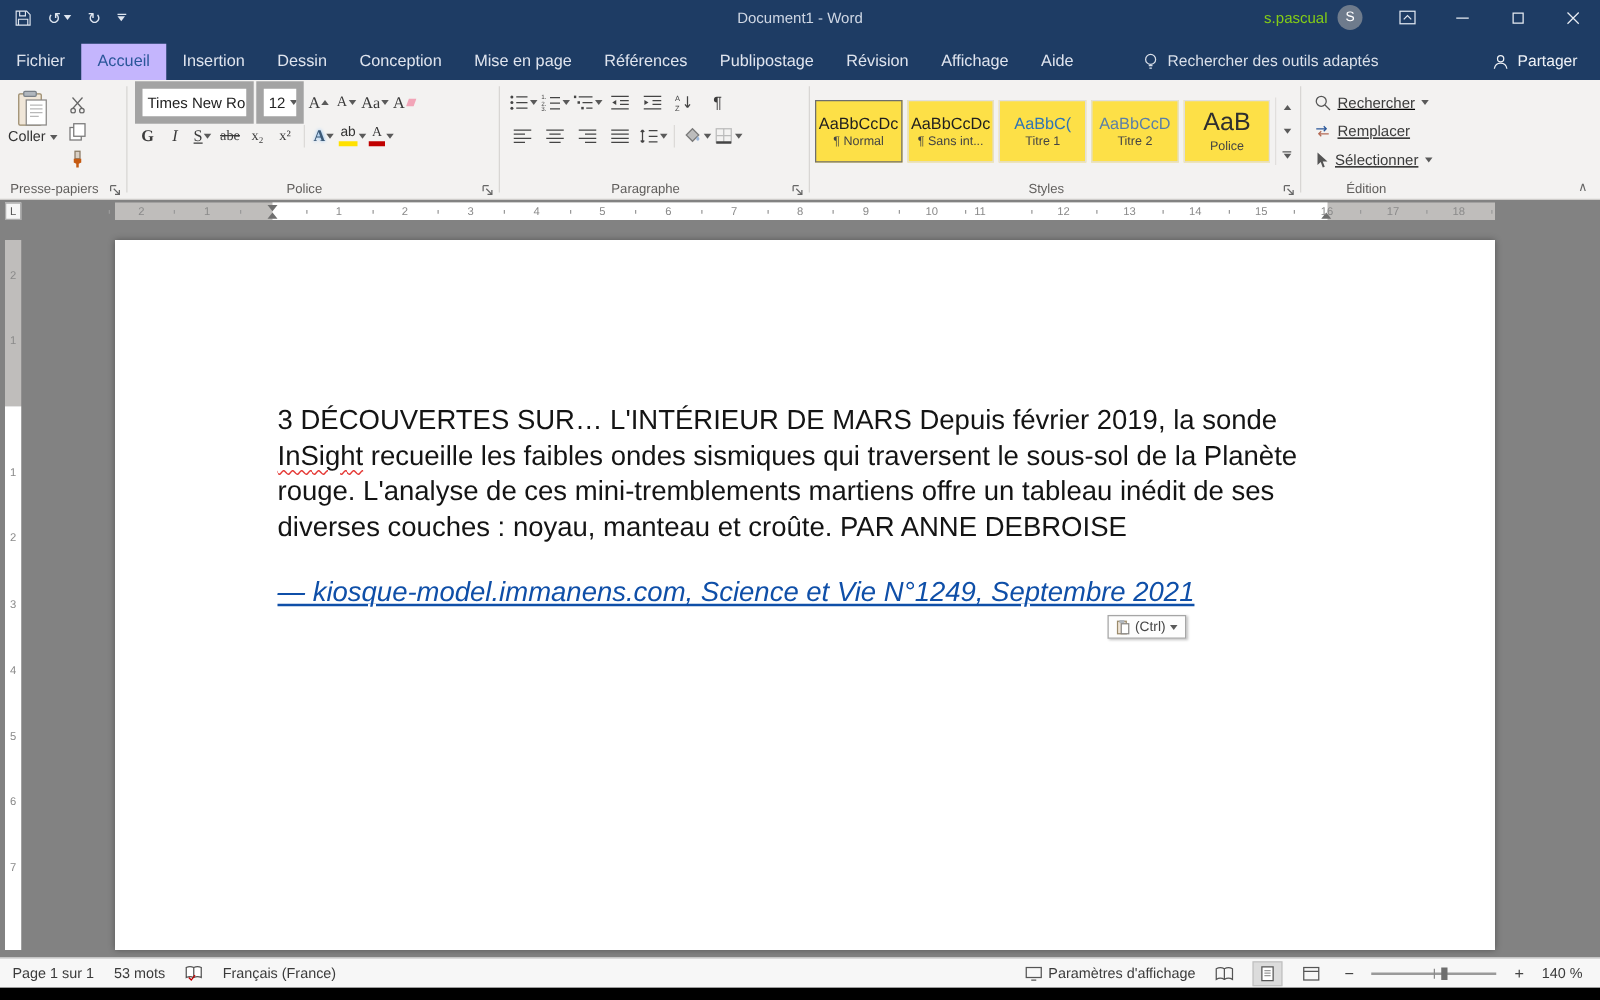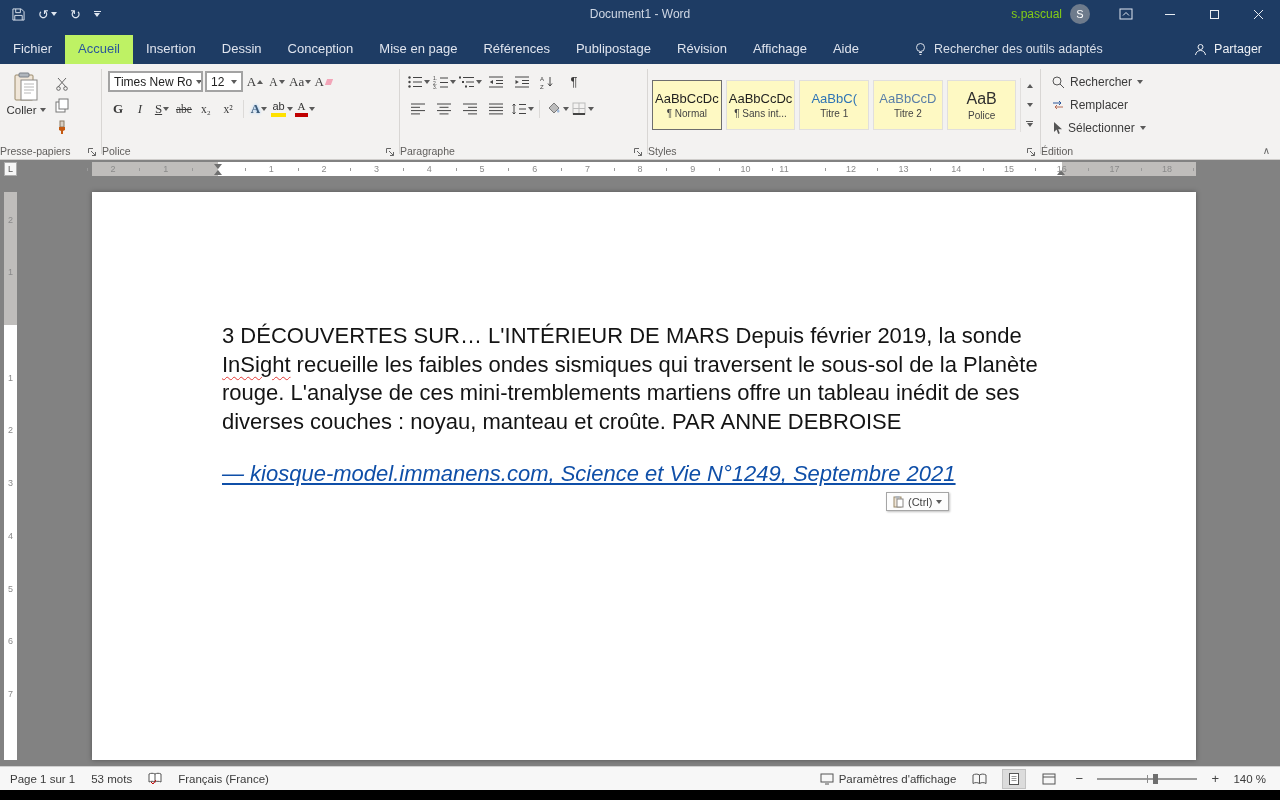--- a/index.html
+++ b/index.html
@@ -17,71 +17,71 @@
   .wbtn { width:44px; height:28px; display:flex; align-items:center; justify-content:center; }
   .minbar { width:10px; height:1px; background:#e8ecf2; display:inline-block; }
   .maxbox { width:9px; height:9px; border:1px solid #e8ecf2; display:inline-block; }
   .ddw { width:0; height:0; border-left:3px solid transparent; border-right:3px solid transparent; border-top:4px solid #dfe6f0; display:inline-block; }
   .qcustom { display:inline-flex; flex-direction:column; align-items:center; gap:1px; }
   .qcustom .bar { width:7px; height:1px; background:#dfe6f0; }
 
   
   .tabrow { position:absolute; top:28px; left:0; right:0; height:36px; background:#1e3c64; display:flex; align-items:flex-end; z-index:29; }
   .tab { padding:6px 13px 8px; font-size:13px; color:#dfe4ee; white-space:nowrap; cursor:default; }
-  .tab.active { background:#bef264; color:#2b579a; }
+  .tab.active { background:#c4b5fd; color:#2b579a; }
   .tabsearch { display:flex; align-items:center; gap:7px; margin-left:42px; margin-bottom:8px; font-size:12.5px; color:#d9dfe9; }
   .share { margin-left:auto; margin-right:18px; margin-bottom:8px; display:flex; align-items:center; gap:7px; font-size:12.5px; color:#eef1f6; }
 
   
   .ribbon { position:absolute; top:64px; left:0; right:0; height:96px; background:#f3f2f1; border-bottom:1px solid #cfcdcb; display:flex; z-index:28; }
   .group { position:relative; height:100%; padding:4px 2px 17px; display:flex; flex-direction:column; }
-  .group-label { position:absolute; bottom:2px; left:0; right:14px; text-align:left; font-size:10.5px; color:#605e5c; white-space:nowrap; }
+  .group-label { position:absolute; bottom:2px; left:0; right:14px; text-align:center; font-size:10.5px; color:#605e5c; white-space:nowrap; }
   .launcher { position:absolute; bottom:2px; right:4px; width:11px; height:11px; display:flex; align-items:center; justify-content:center; }
   .gsep { width:1px; background:#d8d6d4; margin:5px 0; }
   .g-clip { width:101px; } .g-font { width:297px; } .g-par { width:247px; } .g-styles { width:392px; } .g-edit { width:118px; }
   .dd { width:0; height:0; border-left:3px solid transparent; border-right:3px solid transparent; border-top:4px solid #5a5a5a; display:inline-block; }
   .vdiv { width:1px; height:18px; background:#dcdad8; margin:0 3px; }
 
   .clipwrap { display:flex; flex:1; }
   .pastebtn { width:48px; display:flex; flex-direction:column; align-items:center; gap:2px; padding-top:4px; }
   .pastebtn .plabel { font-size:11.5px; color:#333; display:flex; align-items:center; gap:3px; }
   .clip-col { display:flex; flex-direction:column; gap:3px; padding-top:6px; }
   .ibtn { width:24px; height:19px; display:flex; align-items:center; justify-content:center; }
 
   .frow { display:flex; align-items:center; gap:2px; height:27px; padding:0 4px; }
-  .combo { height:21px; border:2px solid #a3a3a3; background:#fff; font-size:12px; color:#222; padding:0 4px; display:flex; align-items:center; justify-content:space-between; gap:4px; white-space:nowrap; overflow:hidden; }
+  .combo { height:34px; border:6px solid #a3a3a3; background:#fff; font-size:12px; color:#222; padding:0 4px; display:flex; align-items:center; justify-content:space-between; gap:4px; white-space:nowrap; overflow:hidden; }
   .c-name { width:95px; } .c-size { width:38px; }
   .fbtn { min-width:20px; height:21px; display:flex; align-items:center; justify-content:center; gap:1px; font-size:13px; color:#3b3b3b; }
   .serif { font-family:"Liberation Serif", serif; }
   .b-bold { font-weight:700; } .b-ital { font-style:italic; } .b-und { text-decoration:underline; }
   .b-strike { font-size:11.5px; text-decoration:line-through; }
   .b-small { font-size:11.5px; }
   .tri-up { width:0; height:0; border-left:3px solid transparent; border-right:3px solid transparent; border-bottom:4px solid #5a5a5a; display:inline-block; }
   .eff { text-shadow:0 0 3px #7ab8f5; font-weight:700; color:#3c5a78; }
   .stack { display:flex; flex-direction:column; align-items:center; line-height:1; gap:1px; }
   .stack .t { font-size:11px; color:#333; }
   .bar-y { width:15px; height:4px; background:#ffe100; }
   .bar-r { width:13px; height:4px; background:#c00000; }
   .wedge { width:6px; height:6px; background:#f2a5b8; transform:skewX(-20deg); display:inline-block; margin-left:1px; }
 
   .pbtn { width:24px; height:21px; display:flex; align-items:center; justify-content:center; gap:1px; color:#3b3b3b; }
   .pilc { font-size:13px; color:#3b3b3b; }
 
   .stylewrap { display:flex; align-items:center; flex:1; gap:4px; padding:2px 2px; }
-  .style-card { width:72px; height:50px; background:#fef9c3; border:1px solid #e1dfdd; display:flex; flex-direction:column; align-items:center; justify-content:center; gap:2px; }
+  .style-card { width:72px; height:50px; background:#fde047; border:1px solid #e1dfdd; display:flex; flex-direction:column; align-items:center; justify-content:center; gap:2px; }
   .style-card.selected { border:1px solid #6e6e6e; }
   .s-preview { font-size:13px; color:#1f1f1f; white-space:nowrap; }
   .s-preview.blue1 { color:#2e74b5; } .s-preview.blue2 { color:#5a7fa8; }
-  .s-preview.big { font-size:16px; font-weight:300; color:#2f2f2f; }
+  .s-preview.big { font-size:20px; font-weight:300; color:#2f2f2f; }
   .s-name { font-size:10px; color:#444; white-space:nowrap; }
   .style-scroll { width:16px; height:54px; display:flex; flex-direction:column; justify-content:space-between; border-left:1px solid #e1dfdd; padding-left:2px; }
   .ssbtn { height:16px; display:flex; flex-direction:column; align-items:center; justify-content:center; gap:1px; }
   .ssbtn .bar { width:7px; height:1px; background:#5a5a5a; }
 
-  .editwrap { display:flex; flex-direction:column; gap:2px; padding:3px 4px; }
+  .editwrap { display:flex; flex-direction:column; gap:2px; padding:3px 4px;text-decoration:underline; }
   .edit-item { display:flex; align-items:center; gap:5px; font-size:12px; color:#3b3b3b; height:21px; padding:0 4px; white-space:nowrap; }
 
   .collapse { position:absolute; right:10px; bottom:3px; font-size:10px; color:#666; }
 
   
   .rulerrow { position:absolute; top:160px; left:0; right:0; height:18px; background:#828282; z-index:20; }
   .tabsel { position:absolute; left:4px; top:2px; width:13px; height:14px; background:#f6f6f6; border:1px solid #adadad; font-size:9px; color:#555; display:flex; align-items:center; justify-content:center; }
   .hruler { position:absolute; left:0; right:0; top:2px; height:14px; }
   .band { position:absolute; top:0; height:14px; }
   .band.page-band { left:92px; width:1104px; background:#bfbdbb; }

